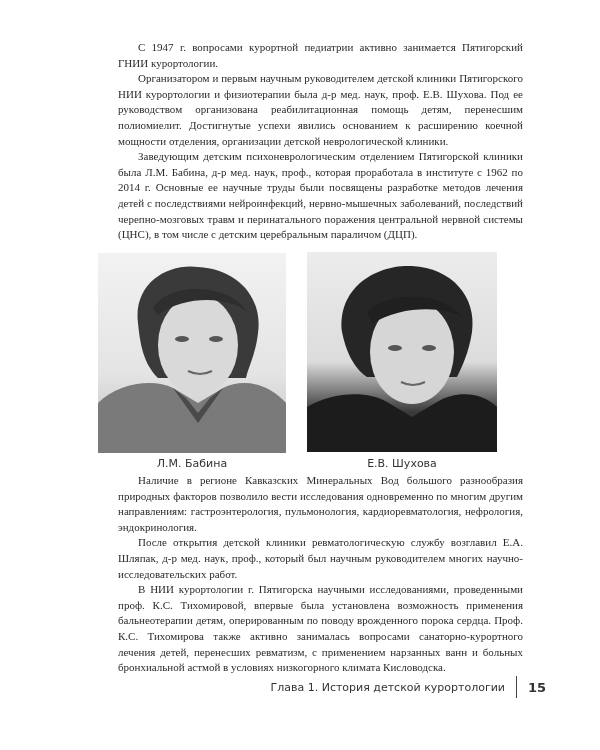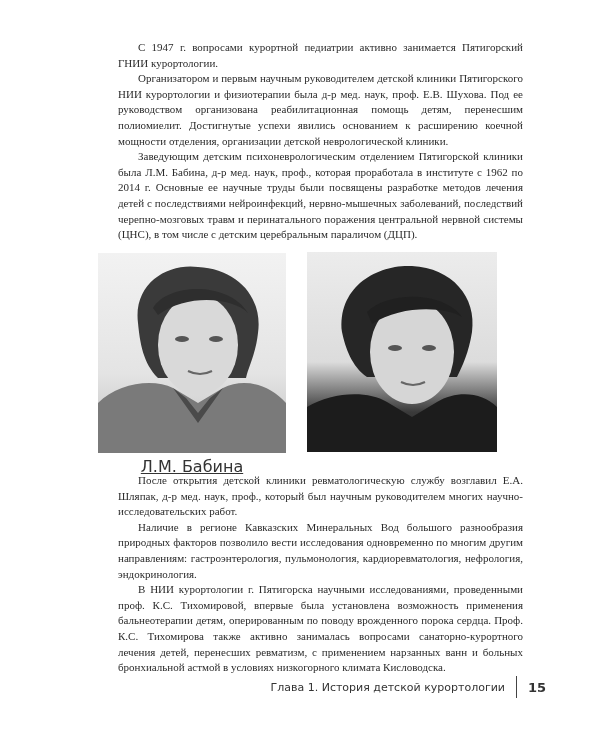--- a/index.html
+++ b/index.html
@@ -17,21 +17,21 @@
   #block-top { top: 40px; }
   #block-bottom { top: 473px; }
   .photo {
     position: absolute; overflow: hidden; background: #e9e9e9;
   }
   #photo-babina { left: 98px; top: 253px; width: 188px; height: 200px; background: linear-gradient(180deg,#f2f2f2 0%,#e4e4e4 60%,#bdbdbd 100%); }
   #photo-shukhova { left: 307px; top: 252px; width: 190px; height: 200px; background: linear-gradient(180deg,#ececec 0%,#dcdcdc 55%,#3a3a3a 80%,#1e1e1e 100%); }
   .photo svg { position: absolute; left: 0; top: 0; width: 100%; height: 100%; }
   .caption {
     position: absolute; font-family: "DejaVu Sans", "Liberation Sans", sans-serif;
-    font-size: 16px; color: #333; text-align: center; text-decoration: underline;
+    font-size: 11px; color: #333; text-align: center;
   }
   #caption-babina { left: 98px; width: 188px; top: 457px; }
   #caption-shukhova { left: 307px; width: 190px; top: 457px; }
   .footer {
     position: absolute; top: 676px; left: 317px; width: 250px; height: 24px;
     font-family: "DejaVu Sans", "Liberation Sans", sans-serif; font-size: 11px; color: #333;
   }
   .footer .chapter { position: absolute; right: 62px; top: 5px; white-space: nowrap; }
   .footer .divider { position: absolute; left: 199px; top: 0; width: 1px; height: 22px; background: #444; }
   .footer .pagenum { position: absolute; left: 211px; top: 4px; font-weight: bold; font-size: 13px; }
@@ -65,24 +65,25 @@
     <svg viewBox="0 0 190 200">
       <path d="M35 80 C30 35 70 12 105 14 C145 16 170 45 165 80 C162 100 155 115 150 125 L60 125 C45 115 38 95 35 80 Z" fill="#262626"></path>
       <ellipse cx="105" cy="100" rx="42" ry="52" fill="#d6d6d6"></ellipse>
       <path d="M60 60 C80 40 135 38 155 65 C140 55 95 52 65 72 Z" fill="#202020"></path>
       <ellipse cx="88" cy="96" rx="7" ry="3" fill="#555"></ellipse>
       <ellipse cx="122" cy="96" rx="7" ry="3" fill="#555"></ellipse>
       <path d="M94 130 Q106 136 118 130" stroke="#666" stroke-width="2" fill="none"></path>
       <path d="M0 200 L0 155 C25 140 60 138 80 150 L105 165 L130 150 C150 138 175 140 190 155 L190 200 Z" fill="#1c1c1c"></path>
     </svg>
   </div>
+  <div class="caption" id="caption-shukhova">Е.В. Шухова</div>
 
   <div class="text-block" id="block-bottom">
+    <p>Наличие в регионе Кавказских Минеральных Вод большого разнообразия природных факторов позволило вести исследования одновременно по многим другим направлениям: гастроэнтерология, пульмонология, кардиоревматология, нефрология, эндокринология.</p>
     <p>После открытия детской клиники ревматологическую службу возглавил Е.А. Шляпак, д-р мед. наук, проф., который был научным руководителем многих научно-исследовательских работ.</p>
-    <p>Наличие в регионе Кавказских Минеральных Вод большого разнообразия природных факторов позволило вести исследования одновременно по многим другим направлениям: гастроэнтерология, пульмонология, кардиоревматология, нефрология, эндокринология.</p>
     <p>В НИИ курортологии г. Пятигорска научными исследованиями, проведенными проф. К.С. Тихомировой, впервые была установлена возможность применения бальнеотерапии детям, оперированным по поводу врожденного порока сердца. Проф. К.С. Тихомирова также активно занималась вопросами санаторно-курортного лечения детей, перенесших ревматизм, с применением нарзанных ванн и больных бронхиальной астмой в условиях низкогорного климата Кисловодска.</p>
   </div>
 
   <div class="footer">
     <span class="chapter">Глава 1. История детской курортологии</span>
     <span class="divider"></span>
     <span class="pagenum">15</span>
   </div>
 
 </div>

